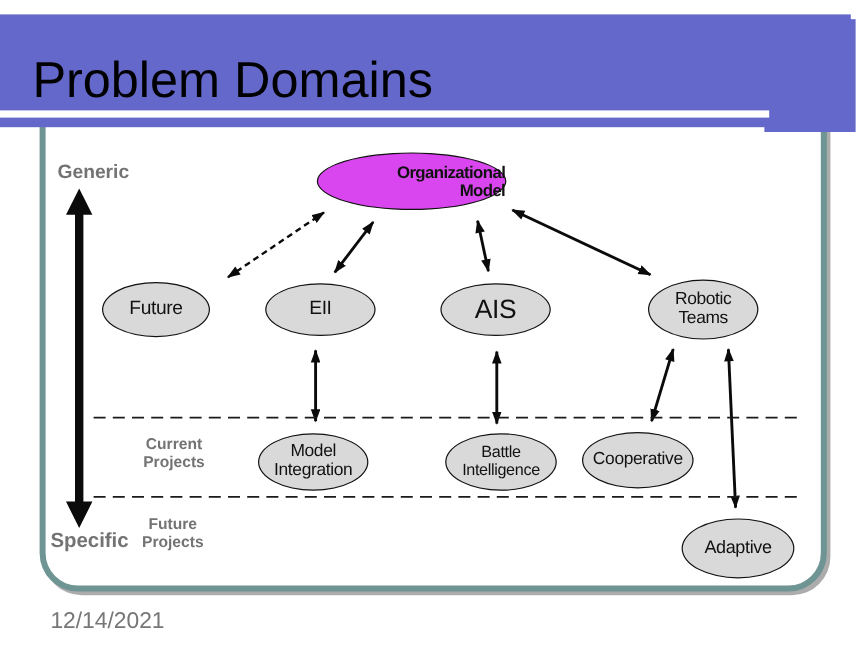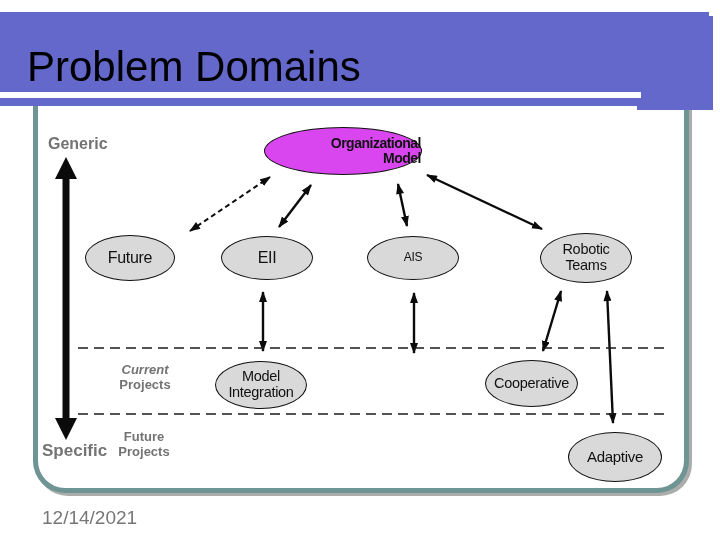--- a/index.html
+++ b/index.html
@@ -79,47 +79,51 @@
   </div>
 
   <div class="node" style="left:85px;top:235px;width:90px;height:46px;font-size:16px;">
     <span>Future</span>
   </div>
 
   <div class="node" style="left:221px;top:236px;width:92px;height:44px;font-size:16px;">
     <span>EII</span>
   </div>
 
-  <div class="node" style="left:367px;top:236px;width:92px;height:44px;font-size:12px;">
+  <div class="node" style="left:367px;top:236px;width:92px;height:44px;font-size:22px;">
     <span>AIS</span>
   </div>
 
   <div class="node" style="left:540px;top:233px;width:92px;height:50px;font-size:14.5px;">
     <span>Robotic</span>
     <span>Teams</span>
   </div>
 
   <div class="node" style="left:215px;top:361px;width:92px;height:48px;font-size:14.5px;">
     <span>Model</span>
     <span>Integration</span>
   </div>
 
+  <div class="node" style="left:371px;top:361px;width:93px;height:48px;font-size:13.5px;">
+    <span>Battle</span>
+    <span>Intelligence</span>
+  </div>
 
   <div class="node" style="left:485px;top:360px;width:93px;height:47px;font-size:14.5px;">
     <span>Cooperative</span>
   </div>
 
   <div class="node" style="left:568px;top:432px;width:94px;height:50px;font-size:15px;">
     <span>Adaptive</span>
   </div>
 
   <div class="lbl" style="left:48px;top:135px;font-size:16px;">Generic</div>
 
   <div class="lbl center" style="left:103px;top:363px;width:84px;font-size:13px;">
-    <span style="display:block;font-style:italic;">Current</span>
+    <span style="display:block;">Current</span>
     <span style="display:block;">Projects</span>
   </div>
 
   <div class="lbl center" style="left:102px;top:430px;width:84px;font-size:13px;">
     <span style="display:block;">Future</span>
     <span style="display:block;">Projects</span>
   </div>
 
   <div class="lbl" style="left:42px;top:441px;font-size:17px;">Specific</div>
 

